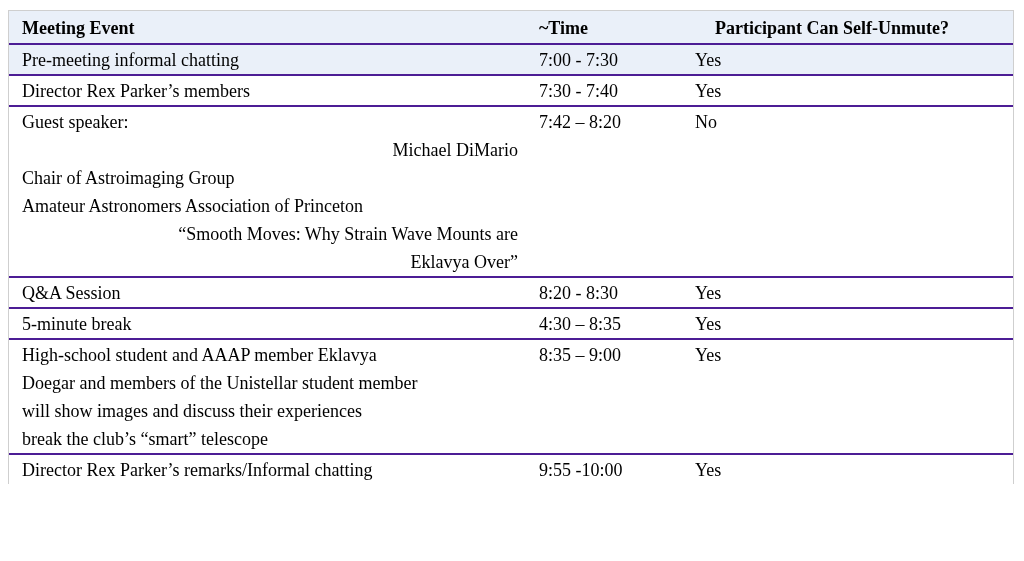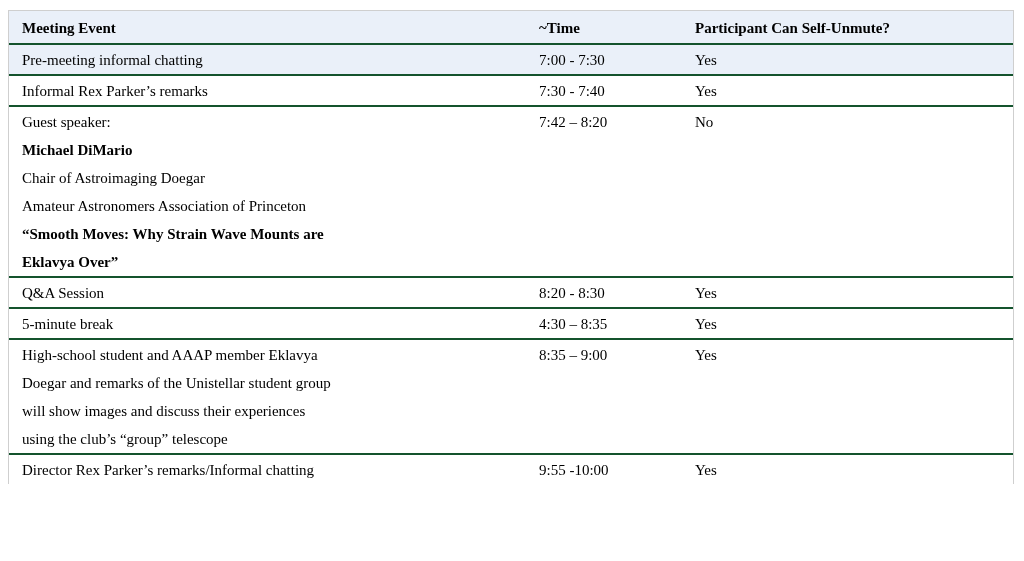--- a/index.html
+++ b/index.html
@@ -24,41 +24,42 @@
   table {
     width: 100%;
     border-collapse: collapse;
     table-layout: fixed;
   }
   col.c-event { width: 517px; }
   col.c-time  { width: 156px; }
   th, td {
     vertical-align: top;
     text-align: left;
-    font-size: 15px;
+    font-size: 18px;
     line-height: 28px;
     padding: 1px 8px 0 13px;
     overflow: hidden;
   }
   thead th {
     font-weight: bold;
     padding-top: 3px;
     padding-bottom: 1px;
   }
   tbody td {
-    border-top: 2px solid #14532d;
+    border-top: 2px solid #4c1d95;
     font-weight: normal;
   }
   tr.shaded { background: #eaf0f9; }
   .hdr-wrap {
     display: inline-block;
     max-width: 235px;
+    margin-left: 20px;
   }
   .event-line { white-space: normal; }
-  .event-line.b { font-weight: bold; }
+  .event-line.b { font-weight: normal; text-align: right; }
 </style>
 </head>
 <body>
 
 <div class="table-wrap">
   <table>
     <colgroup>
       <col class="c-event">
       <col class="c-time">
       <col class="c-unmute">
@@ -79,30 +80,30 @@
     <tbody>
         <tr class="shaded">
           <td>
             <div class="event-line">Pre-meeting informal chatting</div>
           </td>
           <td>7:00 - 7:30</td>
           <td>Yes</td>
         </tr>
         <tr>
           <td>
-            <div class="event-line">Informal Rex Parker’s remarks</div>
+            <div class="event-line">Director Rex Parker’s members</div>
           </td>
           <td>7:30 - 7:40</td>
           <td>Yes</td>
         </tr>
         <tr>
           <td>
             <div class="event-line">Guest speaker:</div>
             <div class="event-line b">Michael DiMario</div>
-            <div class="event-line">Chair of Astroimaging Doegar</div>
+            <div class="event-line">Chair of Astroimaging Group</div>
             <div class="event-line">Amateur Astronomers Association of Princeton</div>
             <div class="event-line b">“Smooth Moves: Why Strain Wave Mounts are</div>
             <div class="event-line b">Eklavya Over”</div>
           </td>
           <td>7:42 – 8:20</td>
           <td>No</td>
         </tr>
         <tr>
           <td>
             <div class="event-line">Q&amp;A Session</div>
@@ -113,23 +114,23 @@
         <tr>
           <td>
             <div class="event-line">5-minute break</div>
           </td>
           <td>4:30 – 8:35</td>
           <td>Yes</td>
         </tr>
         <tr>
           <td>
             <div class="event-line">High-school student and AAAP member Eklavya</div>
-            <div class="event-line">Doegar and remarks of the Unistellar student group</div>
+            <div class="event-line">Doegar and members of the Unistellar student member</div>
             <div class="event-line">will show images and discuss their experiences</div>
-            <div class="event-line">using the club’s “group” telescope</div>
+            <div class="event-line">break the club’s “smart” telescope</div>
           </td>
           <td>8:35 – 9:00</td>
           <td>Yes</td>
         </tr>
         <tr>
           <td>
             <div class="event-line">Director Rex Parker’s remarks/Informal chatting</div>
           </td>
           <td>9:55 -10:00</td>
           <td>Yes</td>

